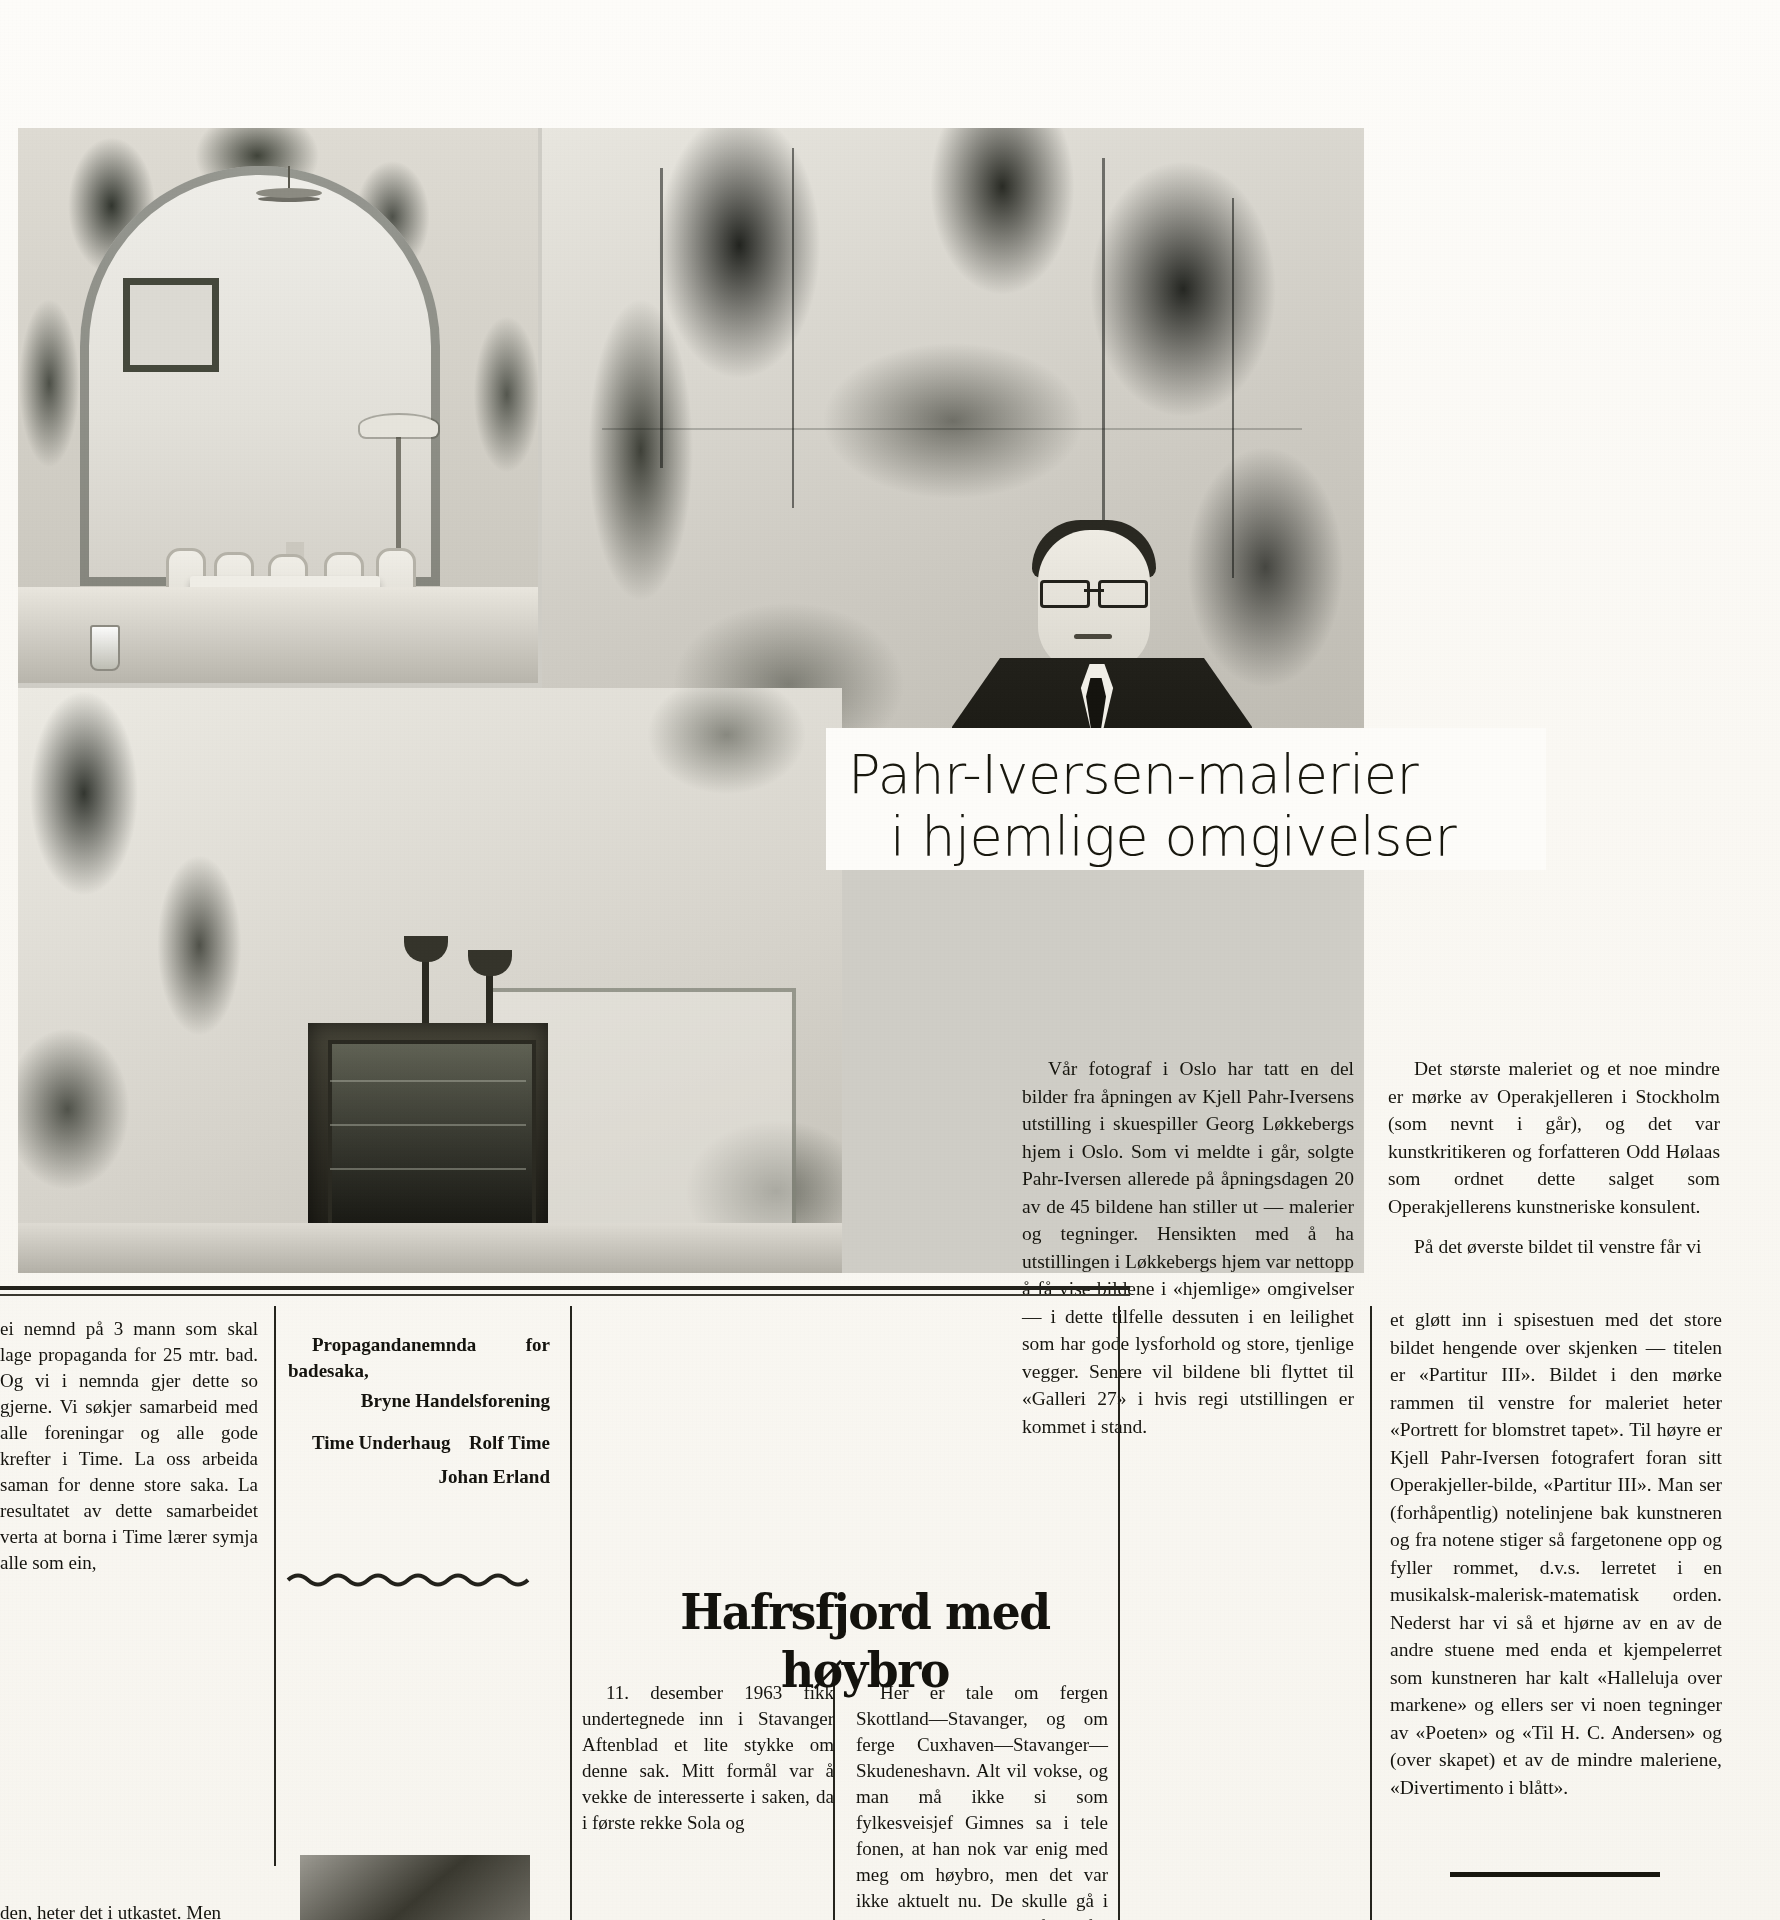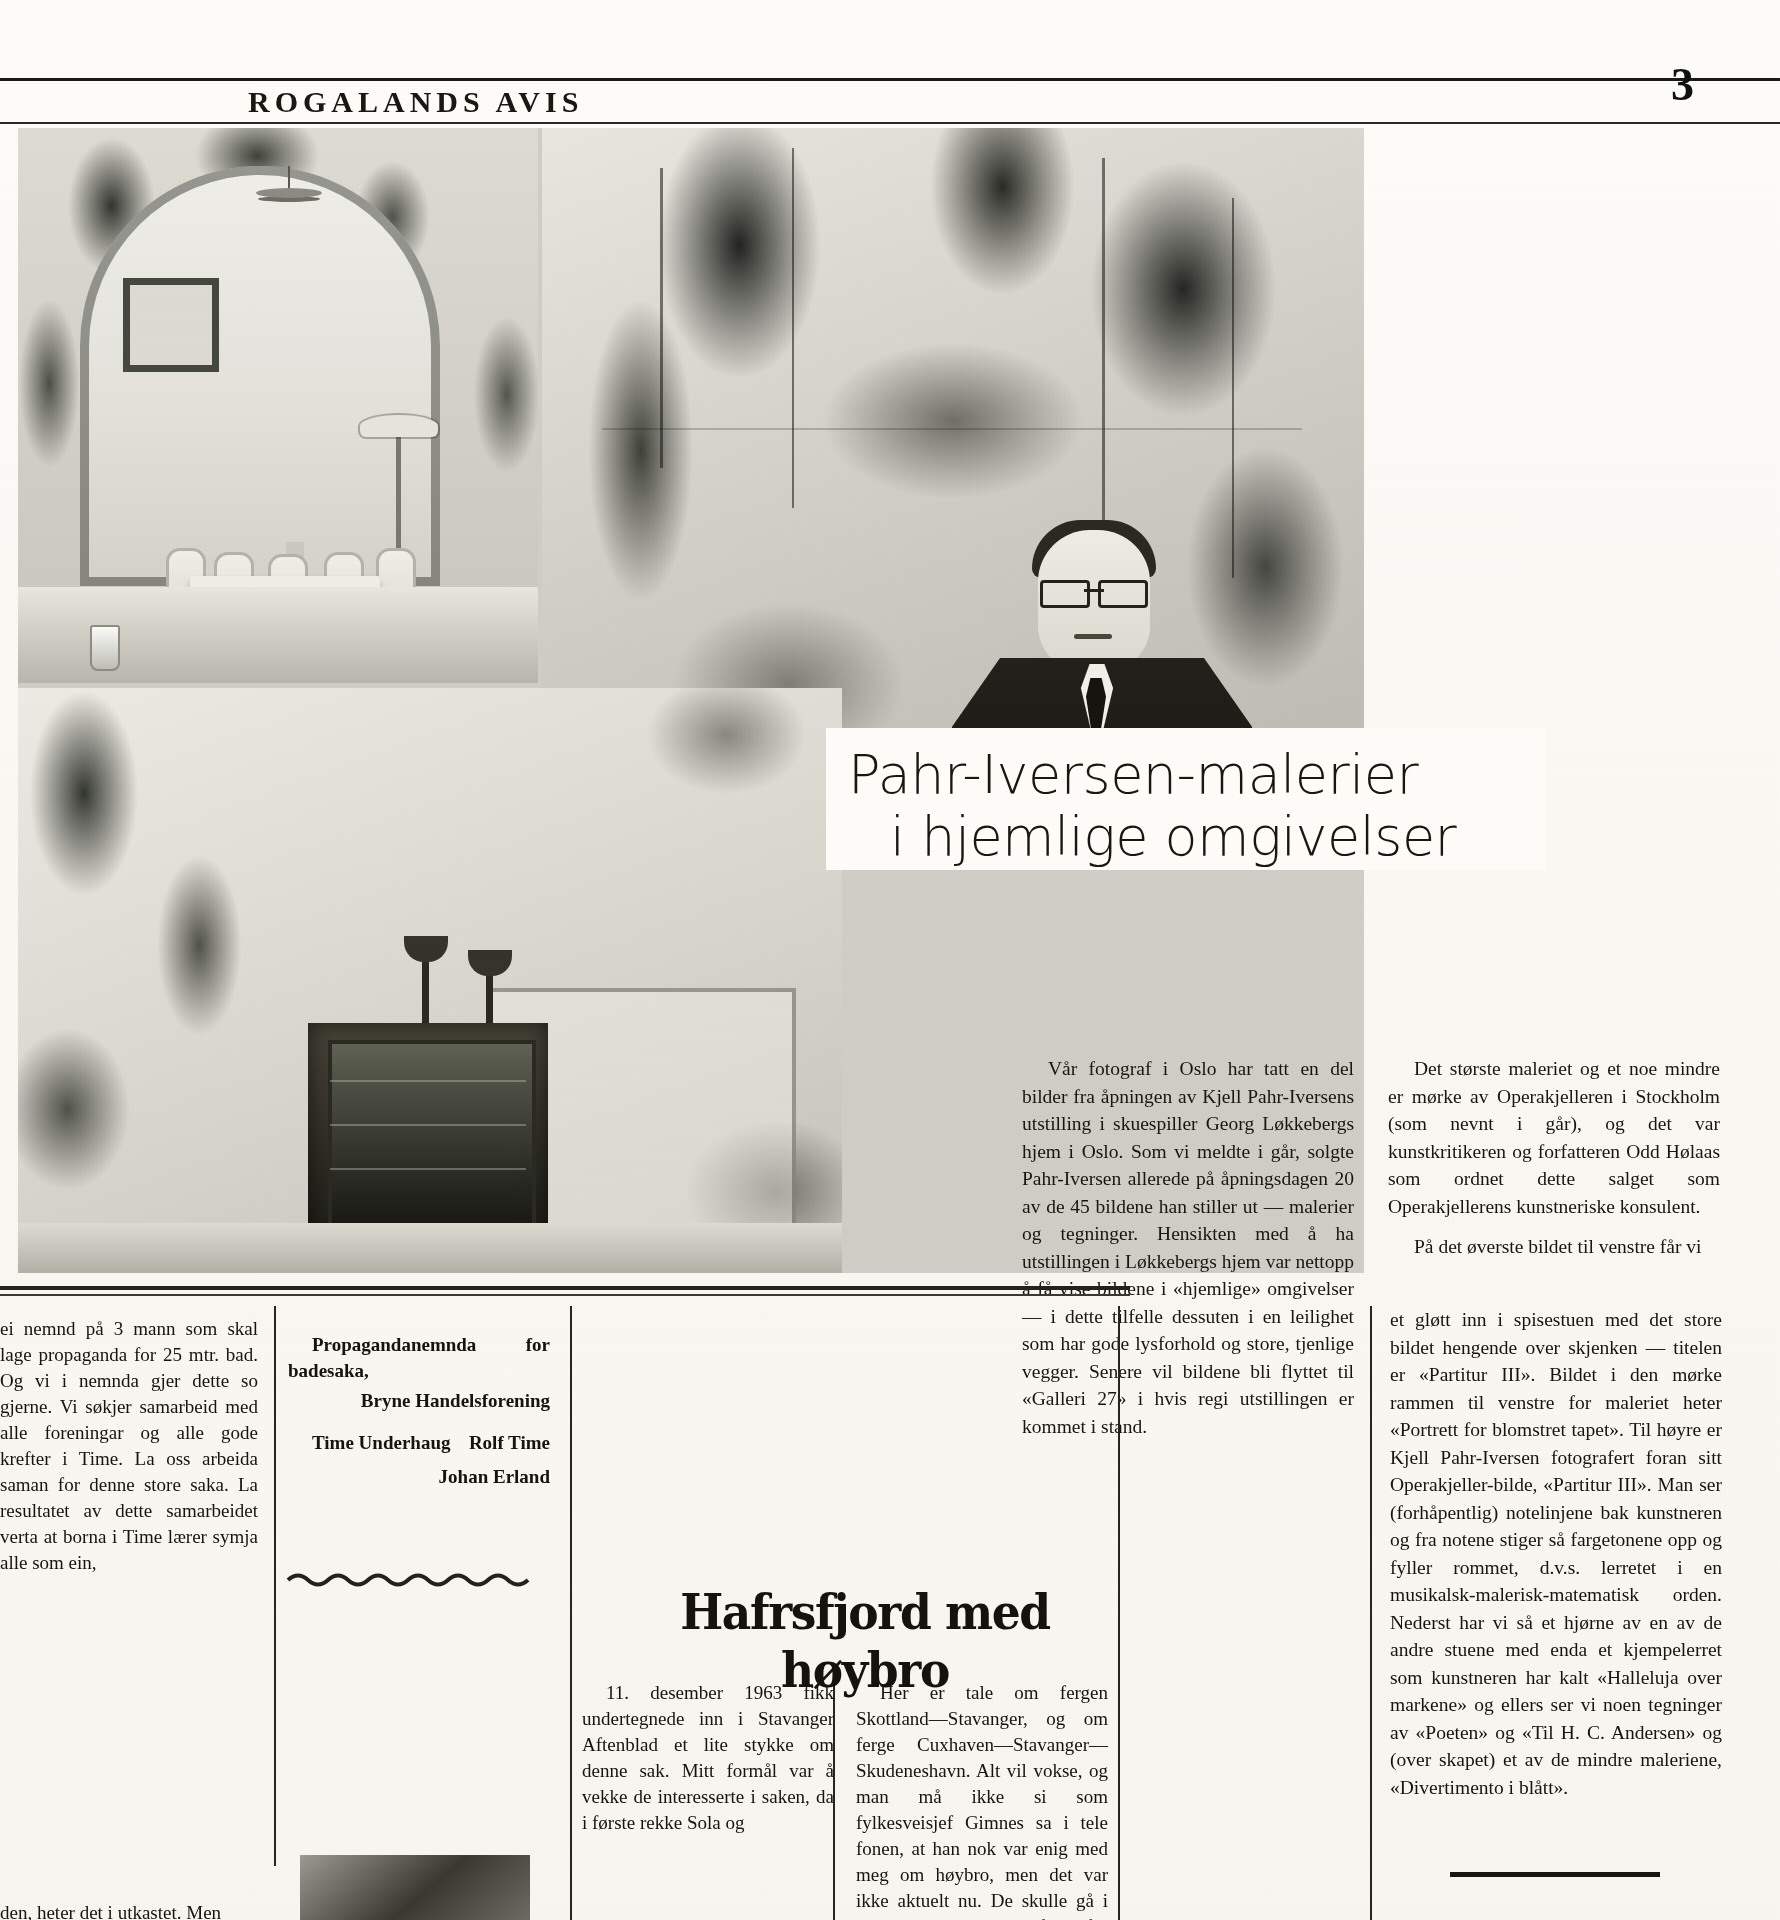--- a/index.html
+++ b/index.html
@@ -181,26 +181,20 @@
      background:linear-gradient(140deg,#9c9a92,#3a3930 55%,#6d6b62);}
 
   .clip{position:absolute;left:0;top:1900px;width:280px;height:20px;
      font-size:19px;line-height:26px;overflow:hidden;}
 </style>
 </head>
 <body>
 
 <div class="page">
 
-  <div class="masthead">
-    <div class="masthead-rule"></div>
-    <div class="masthead-title">ROGALANDS AVIS</div>
-    <div class="page-no">3</div>
-    <div class="masthead-rule b"></div>
-  </div>
 
   <div class="photo-block">
 
     <div class="ph ph1">
       <div class="wallpaper"></div>
       <div class="arch"></div>
       <div class="framepic"></div>
       <div class="lampcord"></div>
       <div class="lampshade"></div>
       <div class="standlamp"></div>

